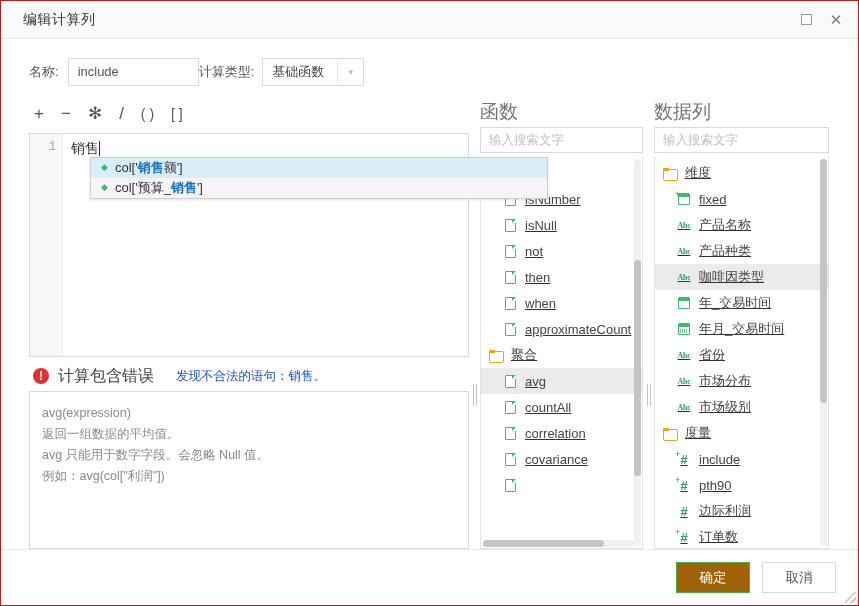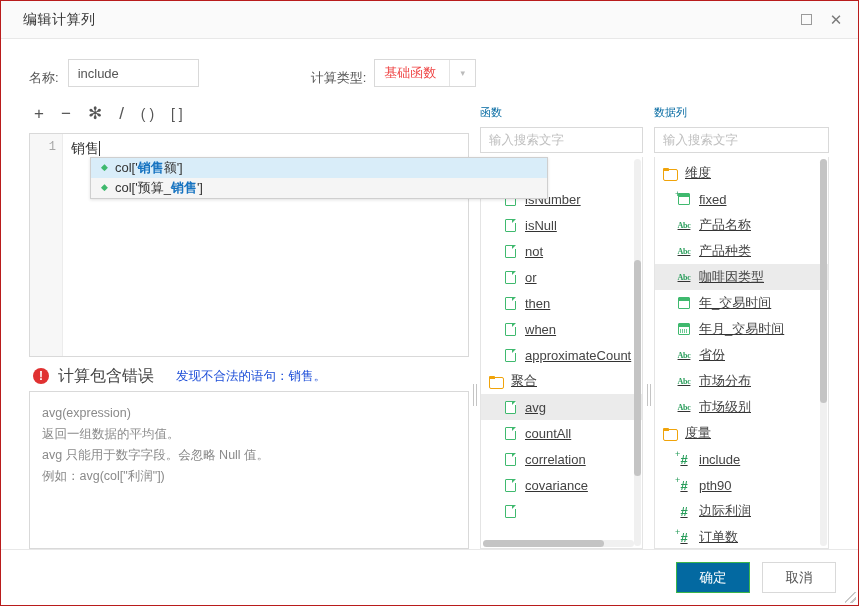--- a/index.html
+++ b/index.html
@@ -29,39 +29,39 @@
   }
   .title-text { font-size: 14px; color: #333; flex: 1; letter-spacing: .5px; }
   .win-btns { display: flex; align-items: center; gap: 14px; }
   .win-btn { width: 16px; height: 16px; display: flex; align-items: center; justify-content: center;
              cursor: pointer; color: #9a9a9a; }
   .win-box { width: 11px; height: 11px; border: 1.4px solid #9a9a9a; }
   .win-x { font-size: 15px; line-height: 1; color: #7a7a7a; font-family: "Liberation Sans", sans-serif; }
 
   
   .form-row {
-    display: flex; align-items: flex-end;
+    display: flex; align-items: center;
     padding: 17px 0 14px 28px;
     height: 62px; min-height: 62px;
   }
   .lbl { font-size: 13px; color: #555; margin-right: 9px; }
   .txtinput {
     width: 131px; height: 28px;
     border: 1px solid #d9d9d9; background: #fff;
     font-size: 13px; color: #555;
     padding: 0 9px; line-height: 26px;
     font-family: "Liberation Sans", sans-serif;
     outline: none;
   }
-  .calc-label { margin-left: 112px; margin-right: 8px; }
+  .calc-label { margin-right: 8px; }
   .select-wrap {
     display: flex; width: 102px; height: 28px;
     border: 1px solid #d9d9d9; background: #fff; cursor: pointer;
   }
-  .select-val { flex: 1; font-size: 13px; color: #ef4444; line-height: 26px; padding-left: 9px; }
+  .select-val { flex: 1; font-size: 13px; color: #404040; line-height: 26px; padding-left: 9px; }
   .select-arrow {
     width: 26px; border-left: 1px solid #e4e4e4;
     display: flex; align-items: center; justify-content: center;
     color: #bbb; font-size: 9px;
   }
 
   
   .body { flex: 1; display: flex; padding: 0 0 0 0; position: relative; min-height: 0; }
 
   
@@ -132,21 +132,21 @@
     width: 11px; display: flex; align-items: center; justify-content: center;
     cursor: col-resize; align-self: stretch; padding-top: 140px;
   }
   .sp-grip { width: 4px; height: 22px;
              border-left: 1px solid #c4c4c4; border-right: 1px solid #c4c4c4; }
 
   
   .col-panel { display: flex; flex-direction: column; min-height: 0; }
   .col-fn { width: 163px; }
   .col-dc { width: 175px; }
-  .panel-title { font-size: 11px; color: #0369a1; height: 26px; line-height: 22px; }
+  .panel-title { font-size: 19px; color: #737373; height: 26px; line-height: 22px; }
   .search-input {
     height: 26px; border: 1px solid #d9d9d9; background: #fff;
     font-size: 12.5px; color: #333; padding: 0 8px;
     font-family: "Liberation Sans", sans-serif; outline: none;
   }
   .search-input::placeholder { color: #bfbfbf; }
   .list-box {
     flex: 1; margin-top: 4px; border: 1px solid #e4e4e4; border-top: none;
     background: #fff; position: relative; overflow: hidden; text-decoration: underline;
   }
@@ -207,21 +207,21 @@
     height: 56px; min-height: 56px;
     border-top: 1px solid #e8e8e8; background: #fff;
     display: flex; align-items: center; justify-content: flex-end;
     padding-right: 22px; gap: 12px; position: relative;
   }
   .btn {
     width: 74px; height: 31px; font-size: 13.5px; cursor: pointer;
     display: flex; align-items: center; justify-content: center;
     font-family: "Liberation Sans", sans-serif;
   }
-  .btn-primary { background: #0369a1; color: #fff; border: 1px solid #3cb54a; }
+  .btn-primary { background: #a16207; color: #fff; border: 1px solid #3cb54a; }
   .btn-default { background: #fff; color: #555; border: 1px solid #d9d9d9; }
   .resize-grip {
     position: absolute; right: 2px; bottom: 2px; width: 11px; height: 11px;
     cursor: nwse-resize;
     background:
       linear-gradient(135deg, transparent 0 42%, #c9c9c9 42% 54%, transparent 54% 100%),
       linear-gradient(135deg, transparent 0 70%, #c9c9c9 70% 82%, transparent 82% 100%);
   }
 </style>
 </head>
@@ -331,26 +331,20 @@
           <div class="li indent">
               <span class="ico">
                 <span class="ic-doc"></span>
               </span>
               <span>not</span>
             </div>
           <div class="li indent">
               <span class="ico">
                 <span class="ic-doc"></span>
               </span>
-              <span>or</span>
-            </div>
-          <div class="li indent">
-              <span class="ico">
-                <span class="ic-doc"></span>
-              </span>
               <span>then</span>
             </div>
           <div class="li indent">
               <span class="ico">
                 <span class="ic-doc"></span>
               </span>
               <span>when</span>
             </div>
           <div class="li indent">
               <span class="ico">

